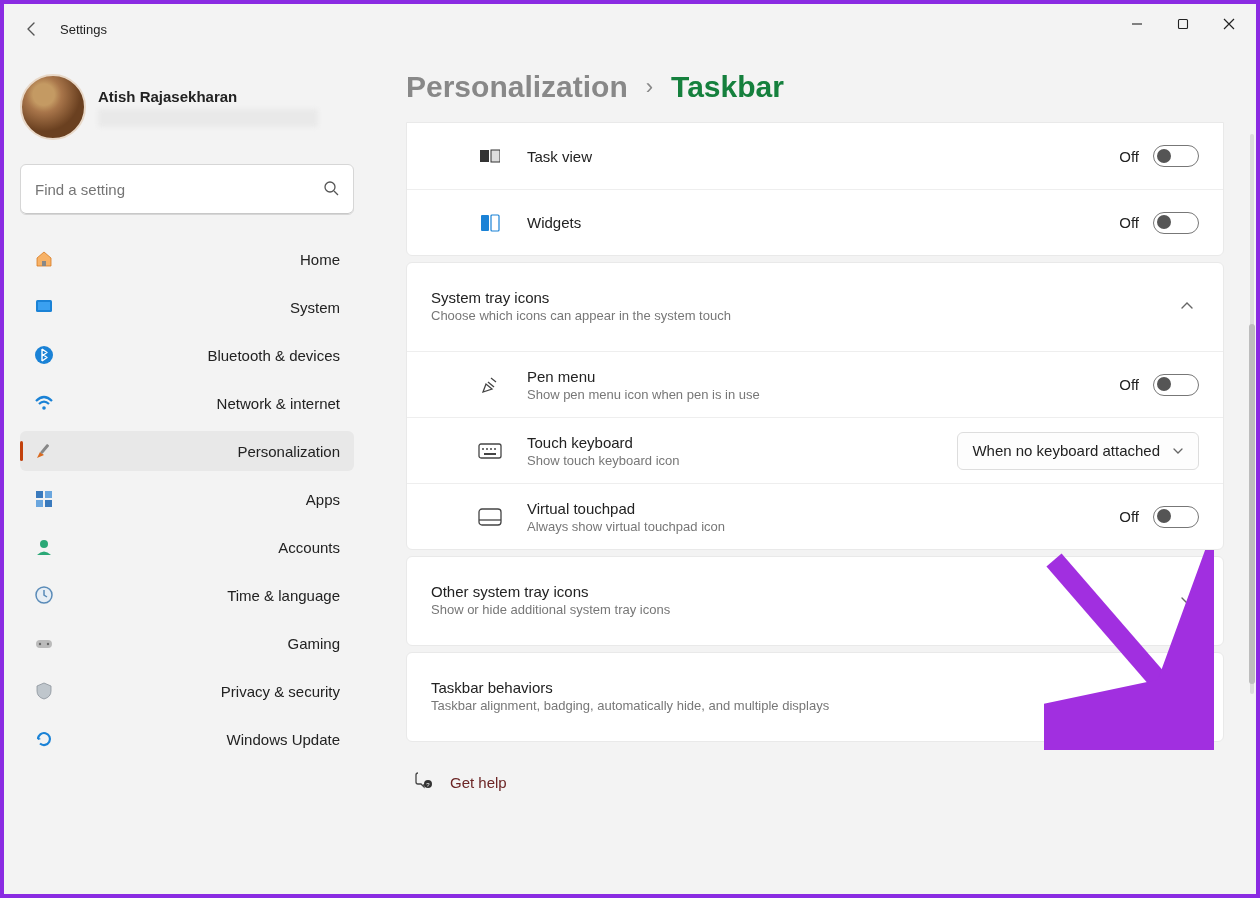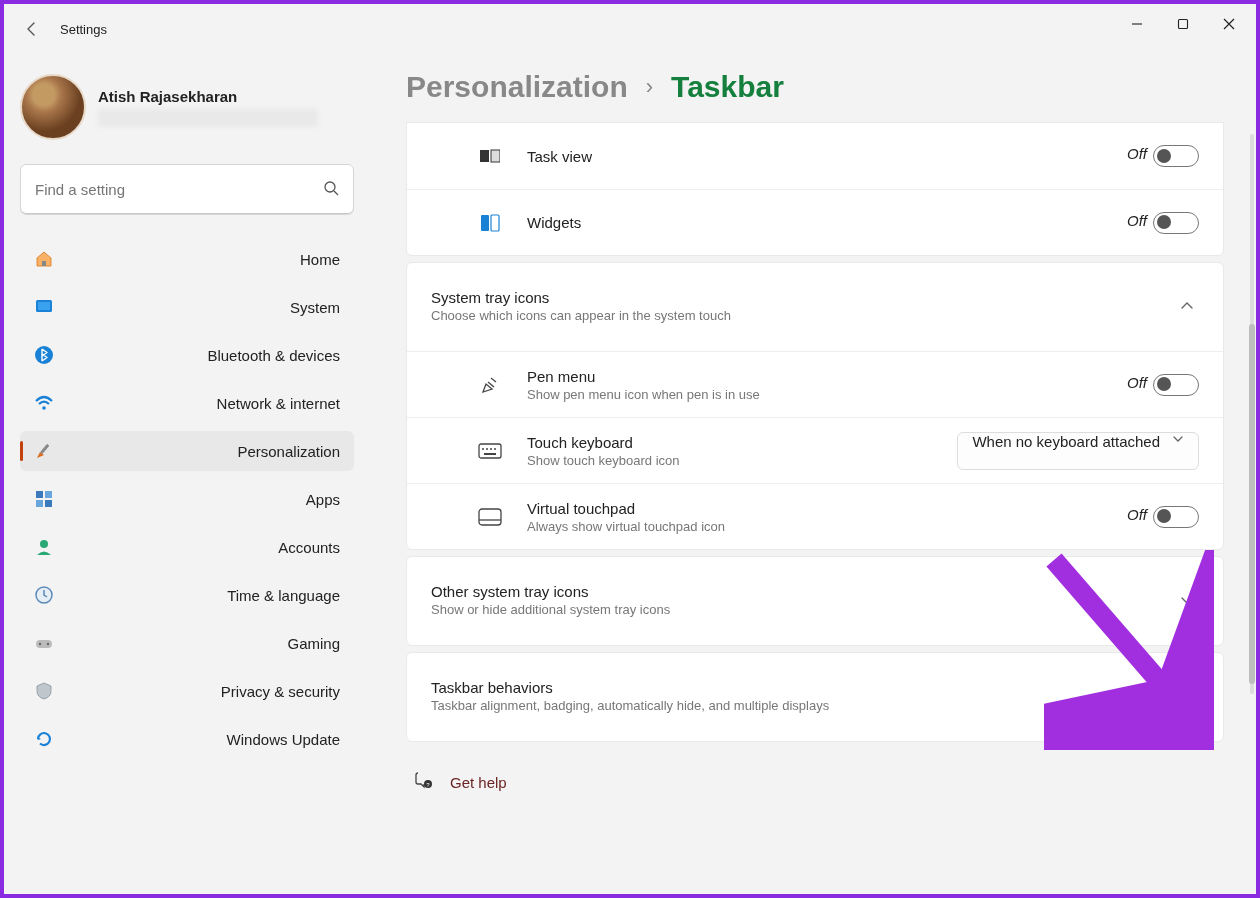--- a/index.html
+++ b/index.html
@@ -79,32 +79,32 @@
   .row{
     display:flex;align-items:center;min-height:66px;
     padding:0 24px;border-top:1px solid #eee;
   }
   .row:first-child{border-top:none;}
   .row.sub{padding-left:70px;}
   .row-icon{width:26px;height:26px;margin-right:24px;display:flex;align-items:center;justify-content:center;flex-shrink:0;}
   .row-texts{flex:1;display:flex;flex-direction:column;justify-content:center;padding:12px 0;}
   .row-title{font-size:15px;color:#222;}
   .row-desc{font-size:13px;color:#777;margin-top:2px;}
-  .toggle{display:flex;align-items:flex-start;gap:6px;font-style:italic;}
+  .toggle{display:flex;align-items:center;gap:14px;}
   .toggle-label{font-size:15px;color:#222;}
   .switch{
     width:46px;height:22px;border-radius:11px;background:#fff;border:1.5px solid #777;
     position:relative;
   }
   .switch::after{
     content:"";position:absolute;left:3px;top:2.5px;width:14px;height:14px;border-radius:50%;
     background:#555;
   }
   .dropdown{
-    display:flex;align-items:flex-start;gap:12px;
+    display:flex;align-items:center;gap:12px;
     height:38px;padding:0 14px;border:1px solid #ddd;border-radius:6px;background:#fdfdfd;
     font-size:15px;color:#222;
   }
   .expander{width:24px;height:24px;display:flex;align-items:center;justify-content:center;color:#666;}
   .section-head{padding:14px 24px 16px 24px;display:flex;align-items:center;}
   .section-head .row-texts{flex:1;}
   .help-row{display:flex;align-items:center;gap:16px;margin-top:28px;padding-left:8px;}
   .help-link{color:#6b2424;font-size:15px;}
   .arrow-annot{
     position:absolute;right:42px;top:546px;pointer-events:none;

